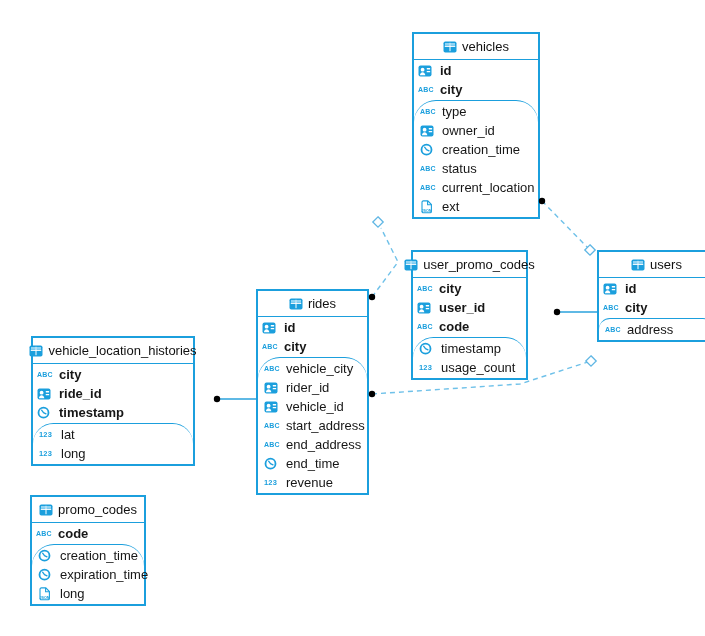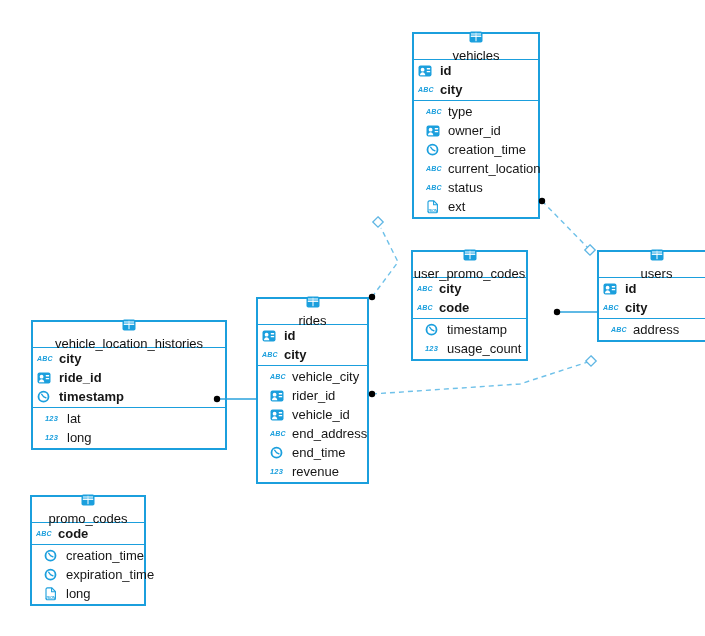--- a/index.html
+++ b/index.html
@@ -22,42 +22,40 @@
     height: 25px;
     display: flex;
     align-items: center;
     justify-content: center;
     gap: 5px;
     border-bottom: 1.5px solid var(--accent, #1b9fdd);
     font-size: 13px;
     color: #111111;
     white-space: nowrap;
     padding: 0 6px;
-    flex-direction: column;
   }
   .field-row {
     height: 19px;
     display: flex;
     align-items: center;
     padding: 0 8px 0 4px;
     font-size: 13px;
     color: #161616;
     white-space: nowrap;
   }
   .field-row.key .field-name { font-weight: 700; }
   .body-section { border-top: 1.5px solid var(--accent, #1b9fdd); }
   .key-section { padding: 1px 0; }
-  .body-section { padding: 1px 8px; }
+  .body-section { padding: 1px 2px; border-radius: 22px; }
   .icon-slot {
     width: 21px;
     flex: none;
     display: inline-flex;
     align-items: center;
     justify-content: flex-start;
-    font-style: italic;
   }
   .field-name { margin-left: 1px; }
   .txt-icon {
     font-size: 7px;
     font-weight: 700;
     color: var(--accent, #1b9fdd);
     letter-spacing: 0.2px;
     line-height: 1;
   }
   #connections {
@@ -146,27 +144,27 @@
                 <circle cx="6.5" cy="6.7" r="5" fill="none" stroke="#1b9fdd" stroke-width="1.8"></circle>
                 <path d="M6.5 6.7 L4.6 4.2 M6.5 6.7 L9 7.8" fill="none" stroke="#1b9fdd" stroke-width="1.3" stroke-linecap="round"></path>
               </svg>
             </span>
     <span class="field-name">creation_time</span>
   </div>
           <div class="field-row">
     <span class="icon-slot">
               <span class="txt-icon">ABC</span>
             </span>
+    <span class="field-name">status</span>
+  </div>
+          <div class="field-row">
+    <span class="icon-slot">
+              <span class="txt-icon">ABC</span>
+            </span>
     <span class="field-name">current_location</span>
-  </div>
-          <div class="field-row">
-    <span class="icon-slot">
-              <span class="txt-icon">ABC</span>
-            </span>
-    <span class="field-name">status</span>
   </div>
           <div class="field-row">
     <span class="icon-slot">
               <svg width="13" height="14" viewBox="0 0 13 14">
                 <path d="M2 2.2 a1.3 1.3 0 0 1 1.3 -1.3 h4.5 l3.6 3.6 v7 a1.3 1.3 0 0 1 -1.3 1.3 h-6.8 a1.3 1.3 0 0 1 -1.3 -1.3 Z" fill="#ffffff" stroke="#1b9fdd" stroke-width="1.1"></path>
                 <path d="M7.6 1 v3.7 h3.7" fill="none" stroke="#1b9fdd" stroke-width="1.1"></path>
                 <text x="6.4" y="11.6" text-anchor="middle" font-size="3.7" font-weight="bold" fill="#1b9fdd" font-family="Liberation Sans, sans-serif">JSON</text>
               </svg>
             </span>
     <span class="field-name">ext</span>
@@ -188,20 +186,32 @@
     </div>
     <div class="key-section">
           <div class="field-row key">
     <span class="icon-slot">
               <span class="txt-icon">ABC</span>
             </span>
     <span class="field-name">city</span>
   </div>
           <div class="field-row key">
     <span class="icon-slot">
+              <svg width="14" height="12" viewBox="0 0 14 12">
+                <rect x="0.5" y="0.5" width="13" height="11" rx="2" fill="#1b9fdd"></rect>
+                <circle cx="4.6" cy="4.7" r="1.9" fill="#ffffff"></circle>
+                <path d="M1.9 10.3 C2.2 8 3.3 7.2 4.6 7.2 C5.9 7.2 7 8 7.3 10.3 Z" fill="#ffffff"></path>
+                <rect x="8.7" y="3" width="3.5" height="1.4" rx="0.4" fill="#ffffff"></rect>
+                <rect x="8.7" y="5.9" width="3.5" height="1.4" rx="0.4" fill="#ffffff"></rect>
+              </svg>
+            </span>
+    <span class="field-name">user_id</span>
+  </div>
+          <div class="field-row key">
+    <span class="icon-slot">
               <span class="txt-icon">ABC</span>
             </span>
     <span class="field-name">code</span>
   </div>
         </div>
     <div class="body-section">
           <div class="field-row">
     <span class="icon-slot">
               <svg width="13" height="13" viewBox="0 0 13 13">
                 <circle cx="6.5" cy="6.7" r="5" fill="none" stroke="#1b9fdd" stroke-width="1.8"></circle>
@@ -253,21 +263,21 @@
         </div>
     <div class="body-section">
           <div class="field-row">
     <span class="icon-slot">
               <span class="txt-icon">ABC</span>
             </span>
     <span class="field-name">address</span>
   </div>
         </div>
   </div>
-      <div class="db-table" style="left: 256px; top: 297px; width: 113px;">
+      <div class="db-table" style="left: 256px; top: 289px; width: 113px;">
     <div class="table-header">
       <span class="icon-slot" style="width:auto">
             <svg width="14" height="12" viewBox="0 0 14 12">
               <rect x="0.5" y="0.5" width="13" height="11" rx="1.8" fill="#1b9fdd"></rect>
               <rect x="2" y="2" width="4.6" height="2.6" fill="#8fd4f4"></rect>
               <rect x="7.4" y="2" width="4.6" height="2.6" fill="#8fd4f4"></rect>
               <rect x="1.8" y="4.8" width="10.4" height="1.1" fill="#ffffff"></rect>
               <rect x="6.5" y="1.8" width="1" height="8.4" fill="#ffffff"></rect>
             </svg>
           </span>
@@ -321,40 +331,46 @@
                 <rect x="8.7" y="3" width="3.5" height="1.4" rx="0.4" fill="#ffffff"></rect>
                 <rect x="8.7" y="5.9" width="3.5" height="1.4" rx="0.4" fill="#ffffff"></rect>
               </svg>
             </span>
     <span class="field-name">vehicle_id</span>
   </div>
           <div class="field-row">
     <span class="icon-slot">
               <span class="txt-icon">ABC</span>
             </span>
+    <span class="field-name">start_address</span>
+  </div>
+          <div class="field-row">
+    <span class="icon-slot">
+              <span class="txt-icon">ABC</span>
+            </span>
     <span class="field-name">end_address</span>
   </div>
           <div class="field-row">
     <span class="icon-slot">
               <svg width="13" height="13" viewBox="0 0 13 13">
                 <circle cx="6.5" cy="6.7" r="5" fill="none" stroke="#1b9fdd" stroke-width="1.8"></circle>
                 <path d="M6.5 6.7 L4.6 4.2 M6.5 6.7 L9 7.8" fill="none" stroke="#1b9fdd" stroke-width="1.3" stroke-linecap="round"></path>
               </svg>
             </span>
     <span class="field-name">end_time</span>
   </div>
           <div class="field-row">
     <span class="icon-slot">
               <span class="txt-icon" style="font-size:7.5px">123</span>
             </span>
     <span class="field-name">revenue</span>
   </div>
         </div>
   </div>
-      <div class="db-table" style="left: 31px; top: 320px; width: 196px;">
+      <div class="db-table" style="left: 31px; top: 336px; width: 164px;">
     <div class="table-header">
       <span class="icon-slot" style="width:auto">
             <svg width="14" height="12" viewBox="0 0 14 12">
               <rect x="0.5" y="0.5" width="13" height="11" rx="1.8" fill="#1b9fdd"></rect>
               <rect x="2" y="2" width="4.6" height="2.6" fill="#8fd4f4"></rect>
               <rect x="7.4" y="2" width="4.6" height="2.6" fill="#8fd4f4"></rect>
               <rect x="1.8" y="4.8" width="10.4" height="1.1" fill="#ffffff"></rect>
               <rect x="6.5" y="1.8" width="1" height="8.4" fill="#ffffff"></rect>
             </svg>
           </span>

